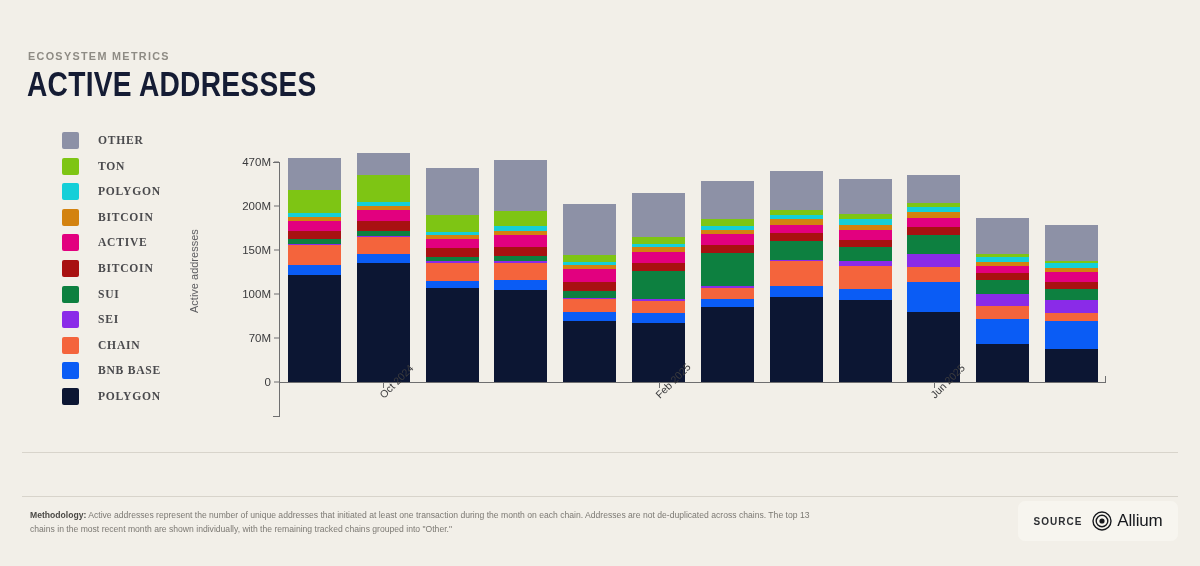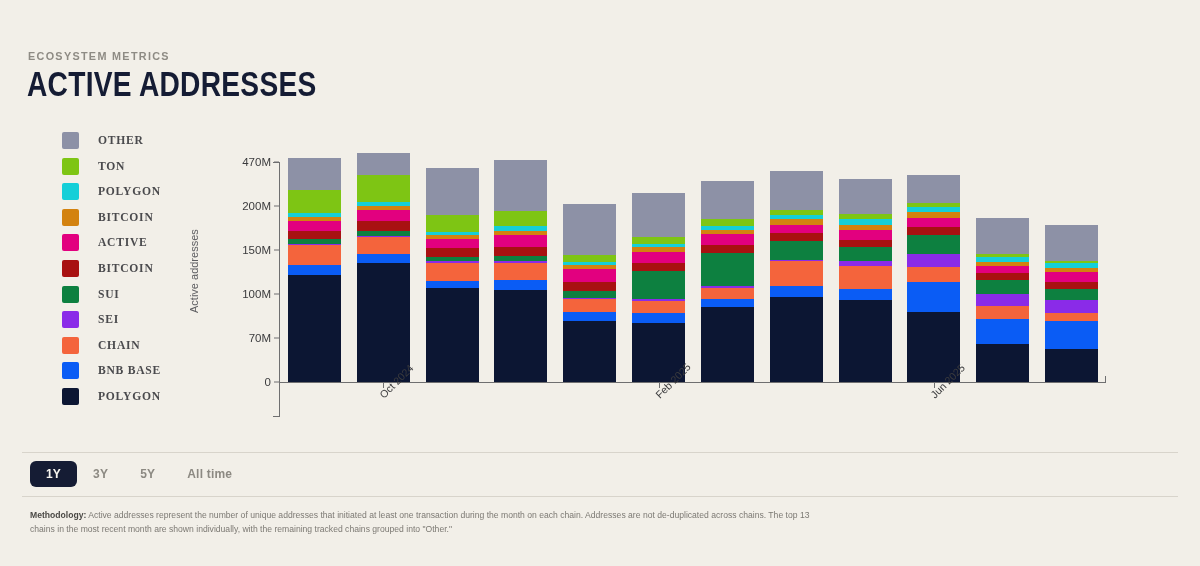--- a/index.html
+++ b/index.html
@@ -373,26 +373,31 @@
         <div class="xtick-mark" style="left: 203.25px;"></div>
         <div class="xtick-label" style="left: 197.25px;">Oct 2024</div>
         <div class="xtick-mark" style="left: 478.583px;"></div>
         <div class="xtick-label" style="left: 472.583px;">Feb 2025</div>
         <div class="xtick-mark" style="left: 753.917px;"></div>
         <div class="xtick-label" style="left: 747.917px;">Jun 2025</div>
       </div>
   </div>
 
   <div class="divider top"></div>
-  <div class="ranges" id="ranges">
-      <button class="range-btn active">1Y</button>
-      <button class="range-btn">3Y</button>
-      <button class="range-btn">5Y</button>
-      <button class="range-btn">All time</button>
-    </div>
   <div class="divider bottom"></div>
 
   <div class="method">
     <b>Methodology:</b><span> Active addresses represent the number of unique addresses that initiated at least one transaction during the month on each chain. Addresses are not de-duplicated across chains. The top 13 chains in the most recent month are shown individually, with the remaining tracked chains grouped into "Other."</span>
   </div>
 
+  <div class="source-pill">
+    <span class="source-word">SOURCE</span>
+    <span class="allium">
+      <svg width="20" height="20" viewBox="0 0 20 20">
+        <circle cx="10" cy="10" r="9" fill="none" stroke="#17191d" stroke-width="1.4"></circle>
+        <circle cx="10" cy="10" r="5.8" fill="none" stroke="#17191d" stroke-width="1.4"></circle>
+        <circle cx="10" cy="10" r="2.6" fill="#17191d"></circle>
+      </svg>
+      <span class="allium-name">Allium</span>
+    </span>
+  </div>
 
 </div>
 
 </body></html>

